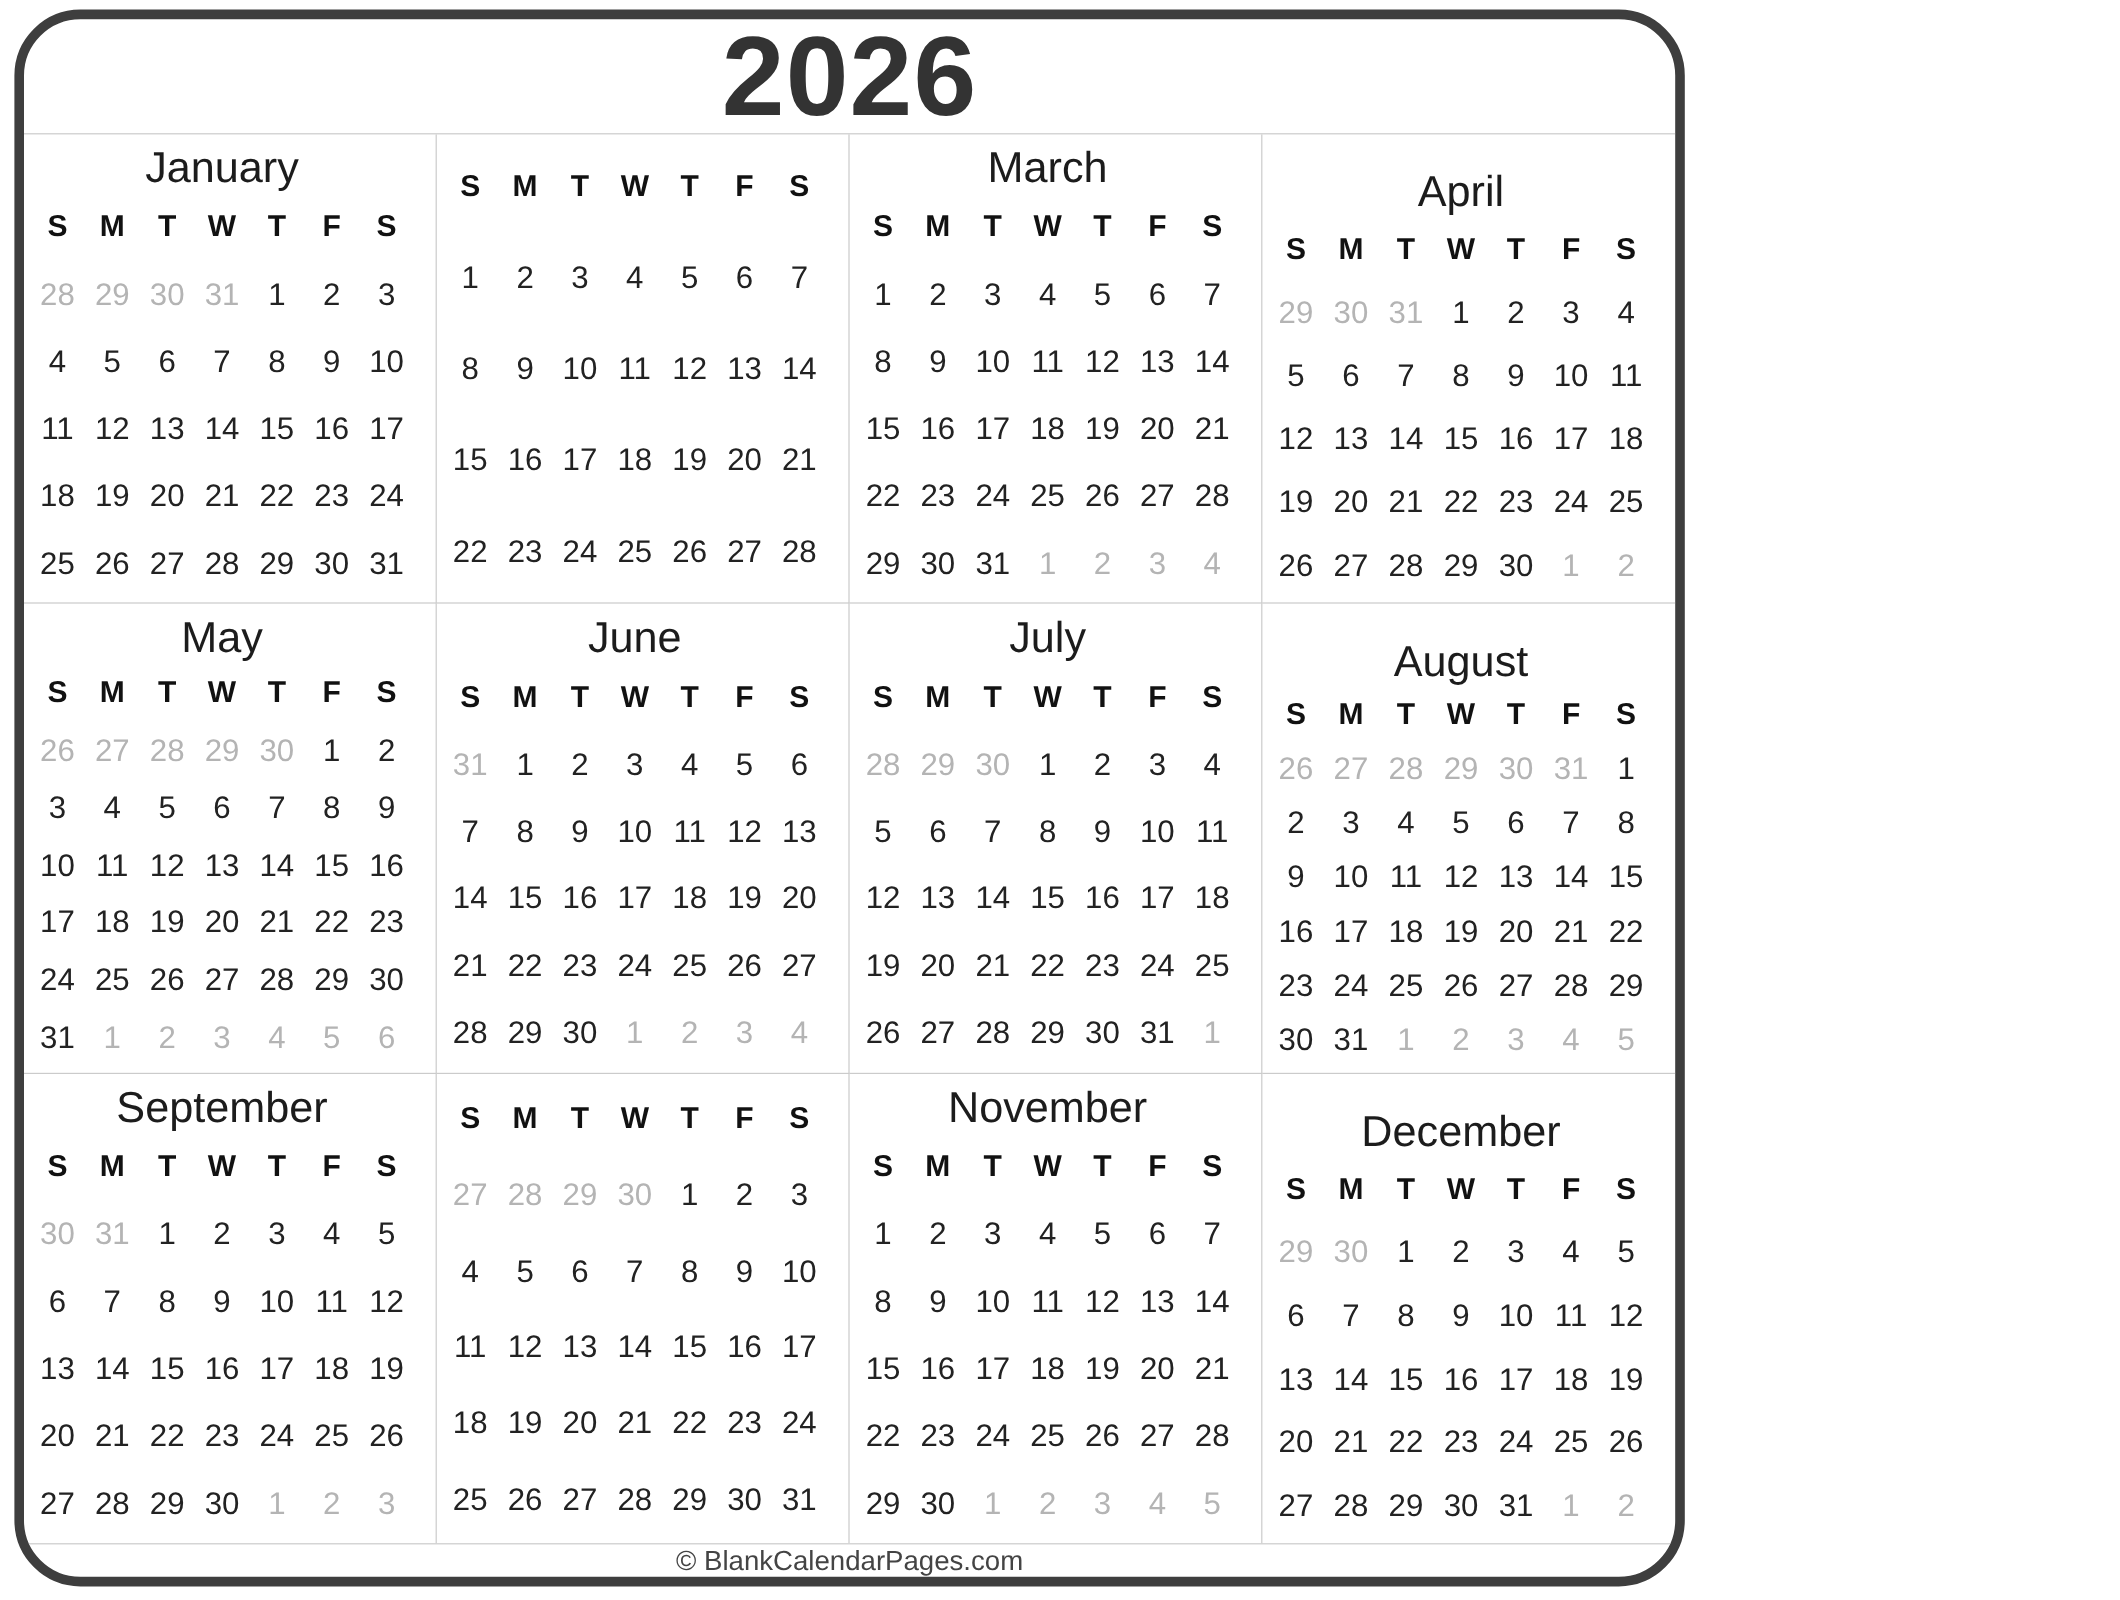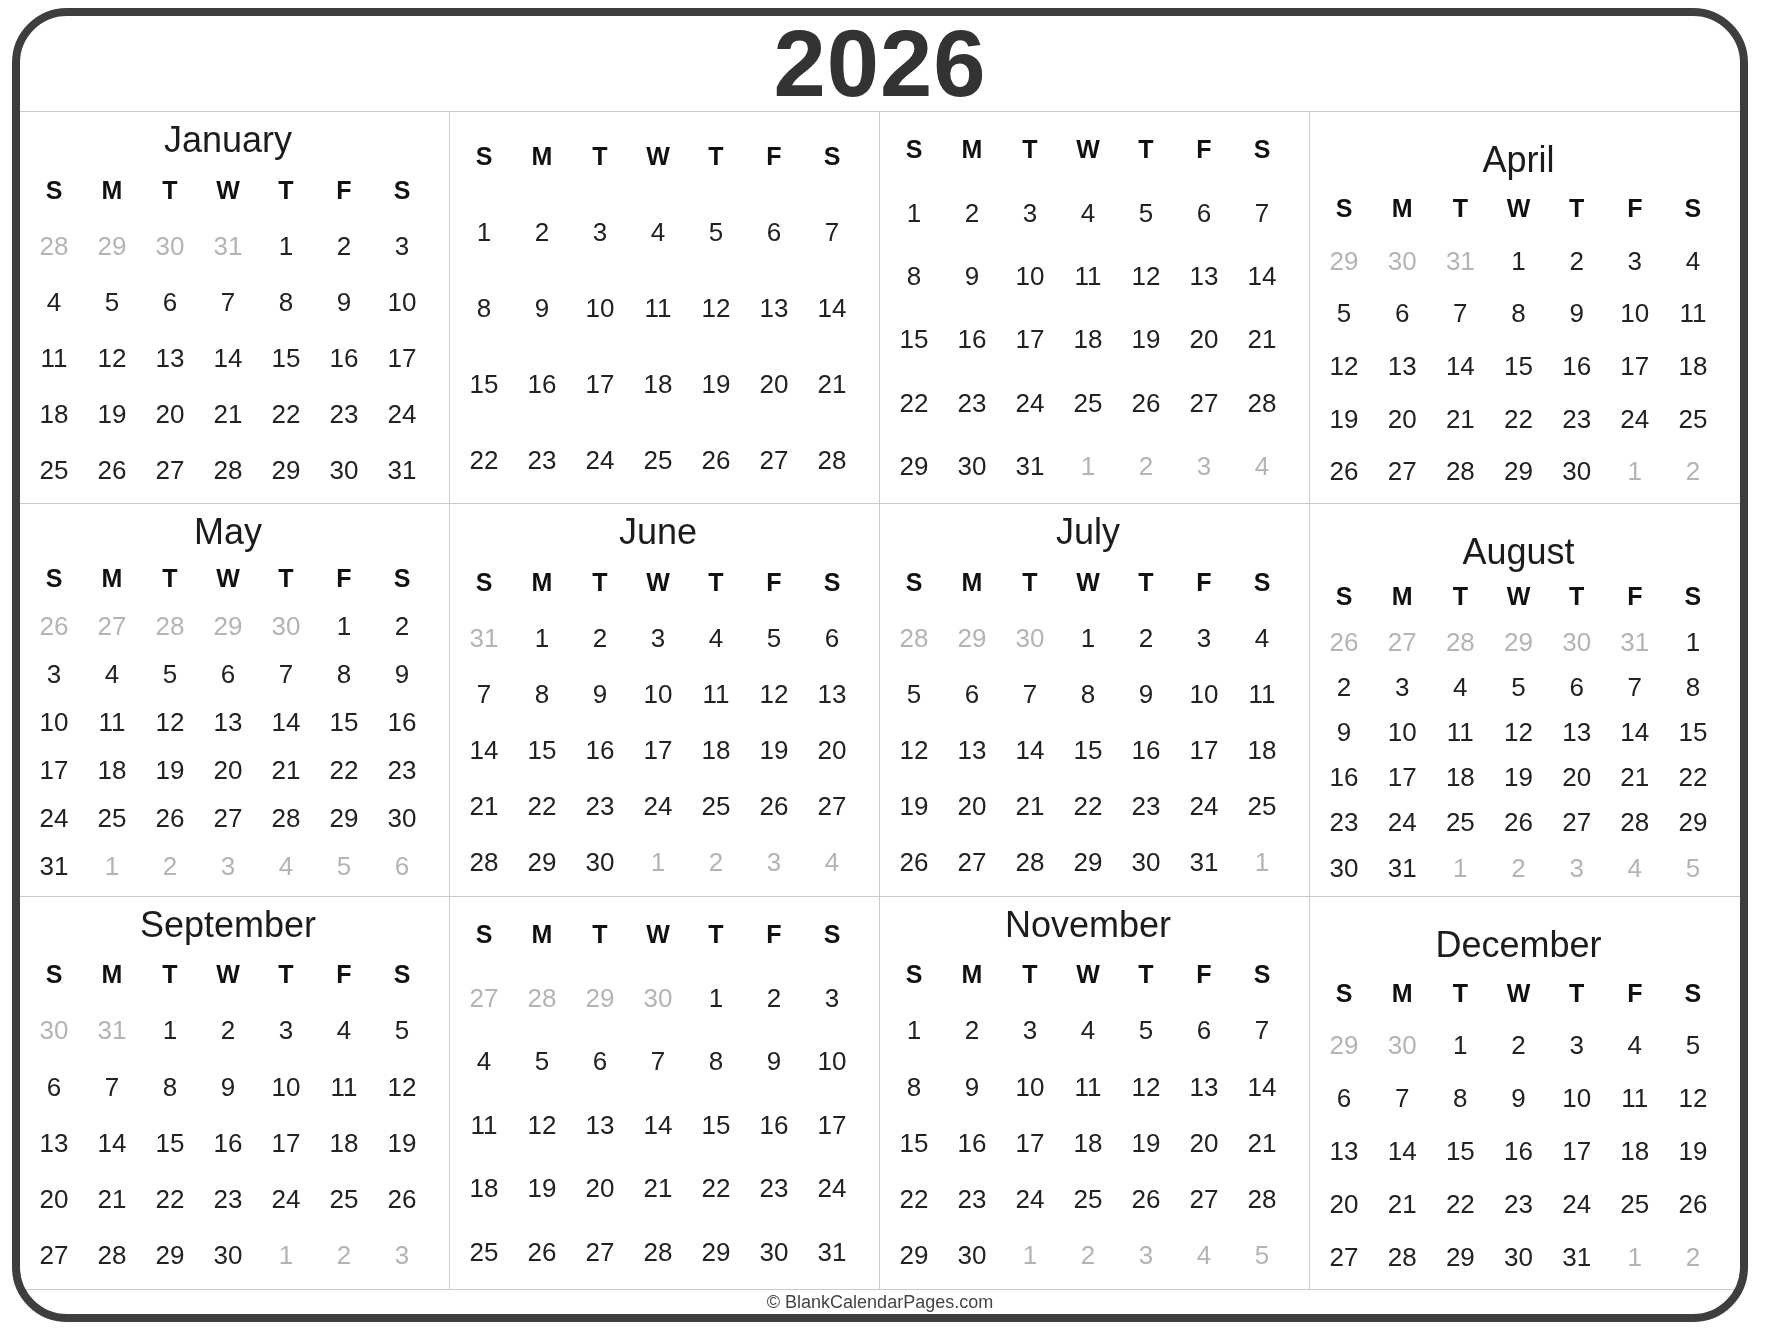--- a/index.html
+++ b/index.html
@@ -4,21 +4,21 @@
 <style>
   html,body { margin:0; padding:0; }
   body {
     width:1767px; height:1333px;
     background:#ffffff;
     font-family:"Liberation Sans", sans-serif;
     position:relative; overflow:hidden;
   }
   .frame {
     position:absolute; left:12px; top:8px;
-    width:1736px; height:1314px;
+    width:1392px; height:1314px;
     box-sizing:border-box;
     border:8px solid #3e3e3e;
     border-radius:55px;
     background:#ffffff;
     display:flex; flex-direction:column;
     overflow:hidden;
   }
   .year-band {
     flex:0 0 95px;
     display:flex; align-items:center; justify-content:center;
@@ -59,21 +59,21 @@
     flex:1 1 0;
     display:grid; grid-template-columns:repeat(7,1fr);
     align-items:center; justify-items:center;
   }
   .dow { font-size:25px; font-weight:bold; color:#111111; }
   .day { font-size:26px; color:#222222; }
   .day.muted { color:#b4b4b4; }
   .footer-band {
     flex:0 0 24px;
     display:flex; align-items:center; justify-content:center;
-    font-size:18px; color:#444444;
+    font-size:23px; color:#444444;
   }
 </style>
 </head>
 <body>
 
 <div class="frame">
   <div class="year-band">
     <div class="year">2026</div>
   </div>
   <div class="months-grid" id="months-grid">
@@ -179,20 +179,21 @@
             <span class="day">23</span>
             <span class="day">24</span>
             <span class="day">25</span>
             <span class="day">26</span>
             <span class="day">27</span>
             <span class="day">28</span>
           </div>
         </div>
       </div>
       <div class="month">
+        <div class="month-title">March</div>
         <div class="month-table">
           <div class="dow-row">
             <span class="dow">S</span>
             <span class="dow">M</span>
             <span class="dow">T</span>
             <span class="dow">W</span>
             <span class="dow">T</span>
             <span class="dow">F</span>
             <span class="dow">S</span>
           </div>

